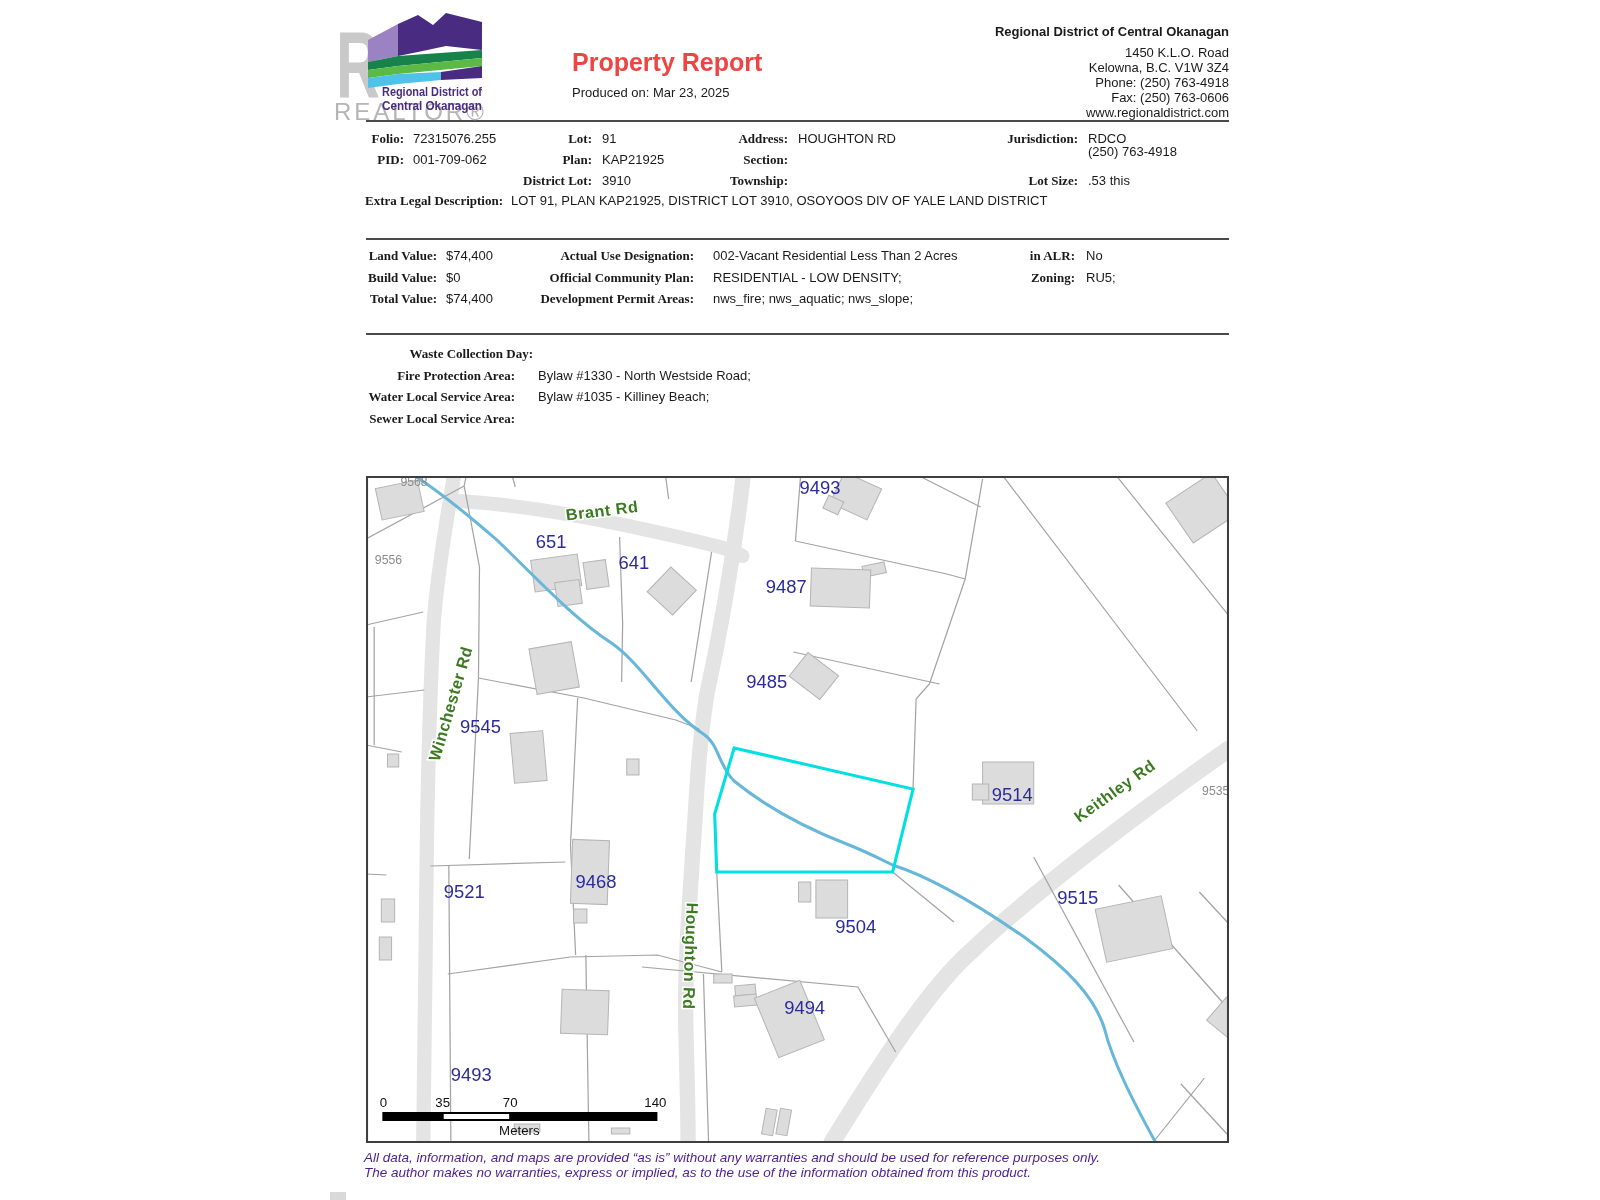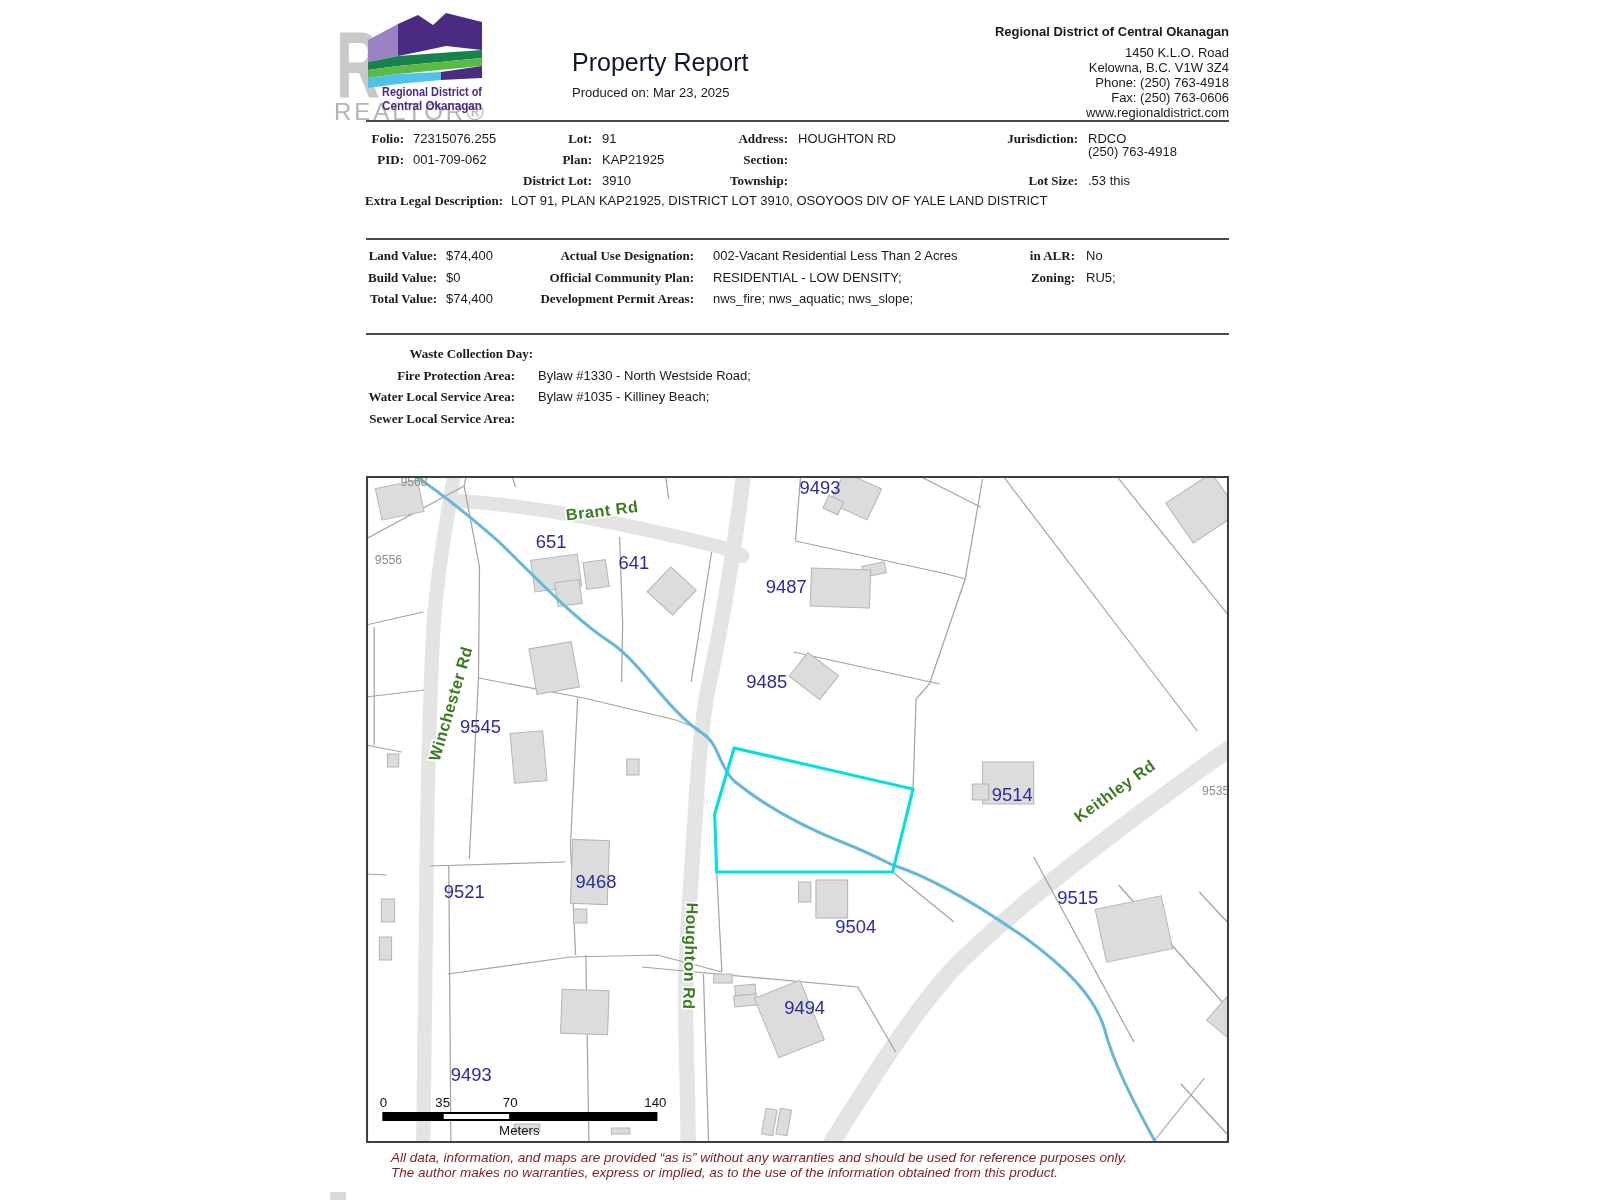--- a/index.html
+++ b/index.html
@@ -1,29 +1,29 @@
 <!DOCTYPE html>
 <html><head>
 <meta charset="utf-8">
 <style>
   html,body{margin:0;padding:0;}
   body{width:1600px;height:1200px;position:relative;background:#ffffff;
        font-family:"Liberation Sans",sans-serif;color:#1a1a1a;overflow:hidden;}
   .lbl{position:absolute;font-weight:bold;font-size:13px;text-align:right;white-space:nowrap;font-family:Liberation Serif, serif;}
   .val{position:absolute;font-size:13px;white-space:nowrap;}
   .rule{position:absolute;left:366px;width:863px;height:2px;background:#4a4a4a;}
-  .title{position:absolute;left:572px;top:48px;font-size:25px;color:#0f172a;}
+  .title{position:absolute;left:572px;top:48px;font-size:25px;color:#ef4444;font-weight:bold;}
   .produced{position:absolute;left:572px;top:85px;font-size:13px;}
   .org{position:absolute;right:371px;top:24px;text-align:right;font-size:13px;line-height:15px;}
   .org .org-name{font-weight:bold;margin-bottom:6px;}
   .watermark{position:absolute;left:334px;top:98px;font-size:24px;color:#b5b5b5;
              letter-spacing:3px;z-index:1;}
   .logo{position:absolute;left:334px;top:8px;z-index:2;}
   .map-wrap{position:absolute;left:366px;top:476px;width:863px;height:667px;}
-  .disc{position:absolute;left:364px;font-size:13.5px;font-style:italic;color:#7f1d1d;white-space:nowrap;margin-left:27px;}
+  .disc{position:absolute;left:364px;font-size:13.5px;font-style:italic;color:#4c1d95;white-space:nowrap;}
   .corner-mark{position:absolute;left:330px;top:1192px;width:16px;height:8px;background:#d9d9d9;}
 </style>
 </head>
 <body>
 
 <div class="watermark">REALTOR®</div>
 
 <svg class="logo" width="150" height="112" viewBox="0 0 150 112">
   <text x="2" y="90" font-size="95" font-weight="bold" fill="#c9c9c9" textLength="44" lengthAdjust="spacingAndGlyphs">R</text>
   <g>

